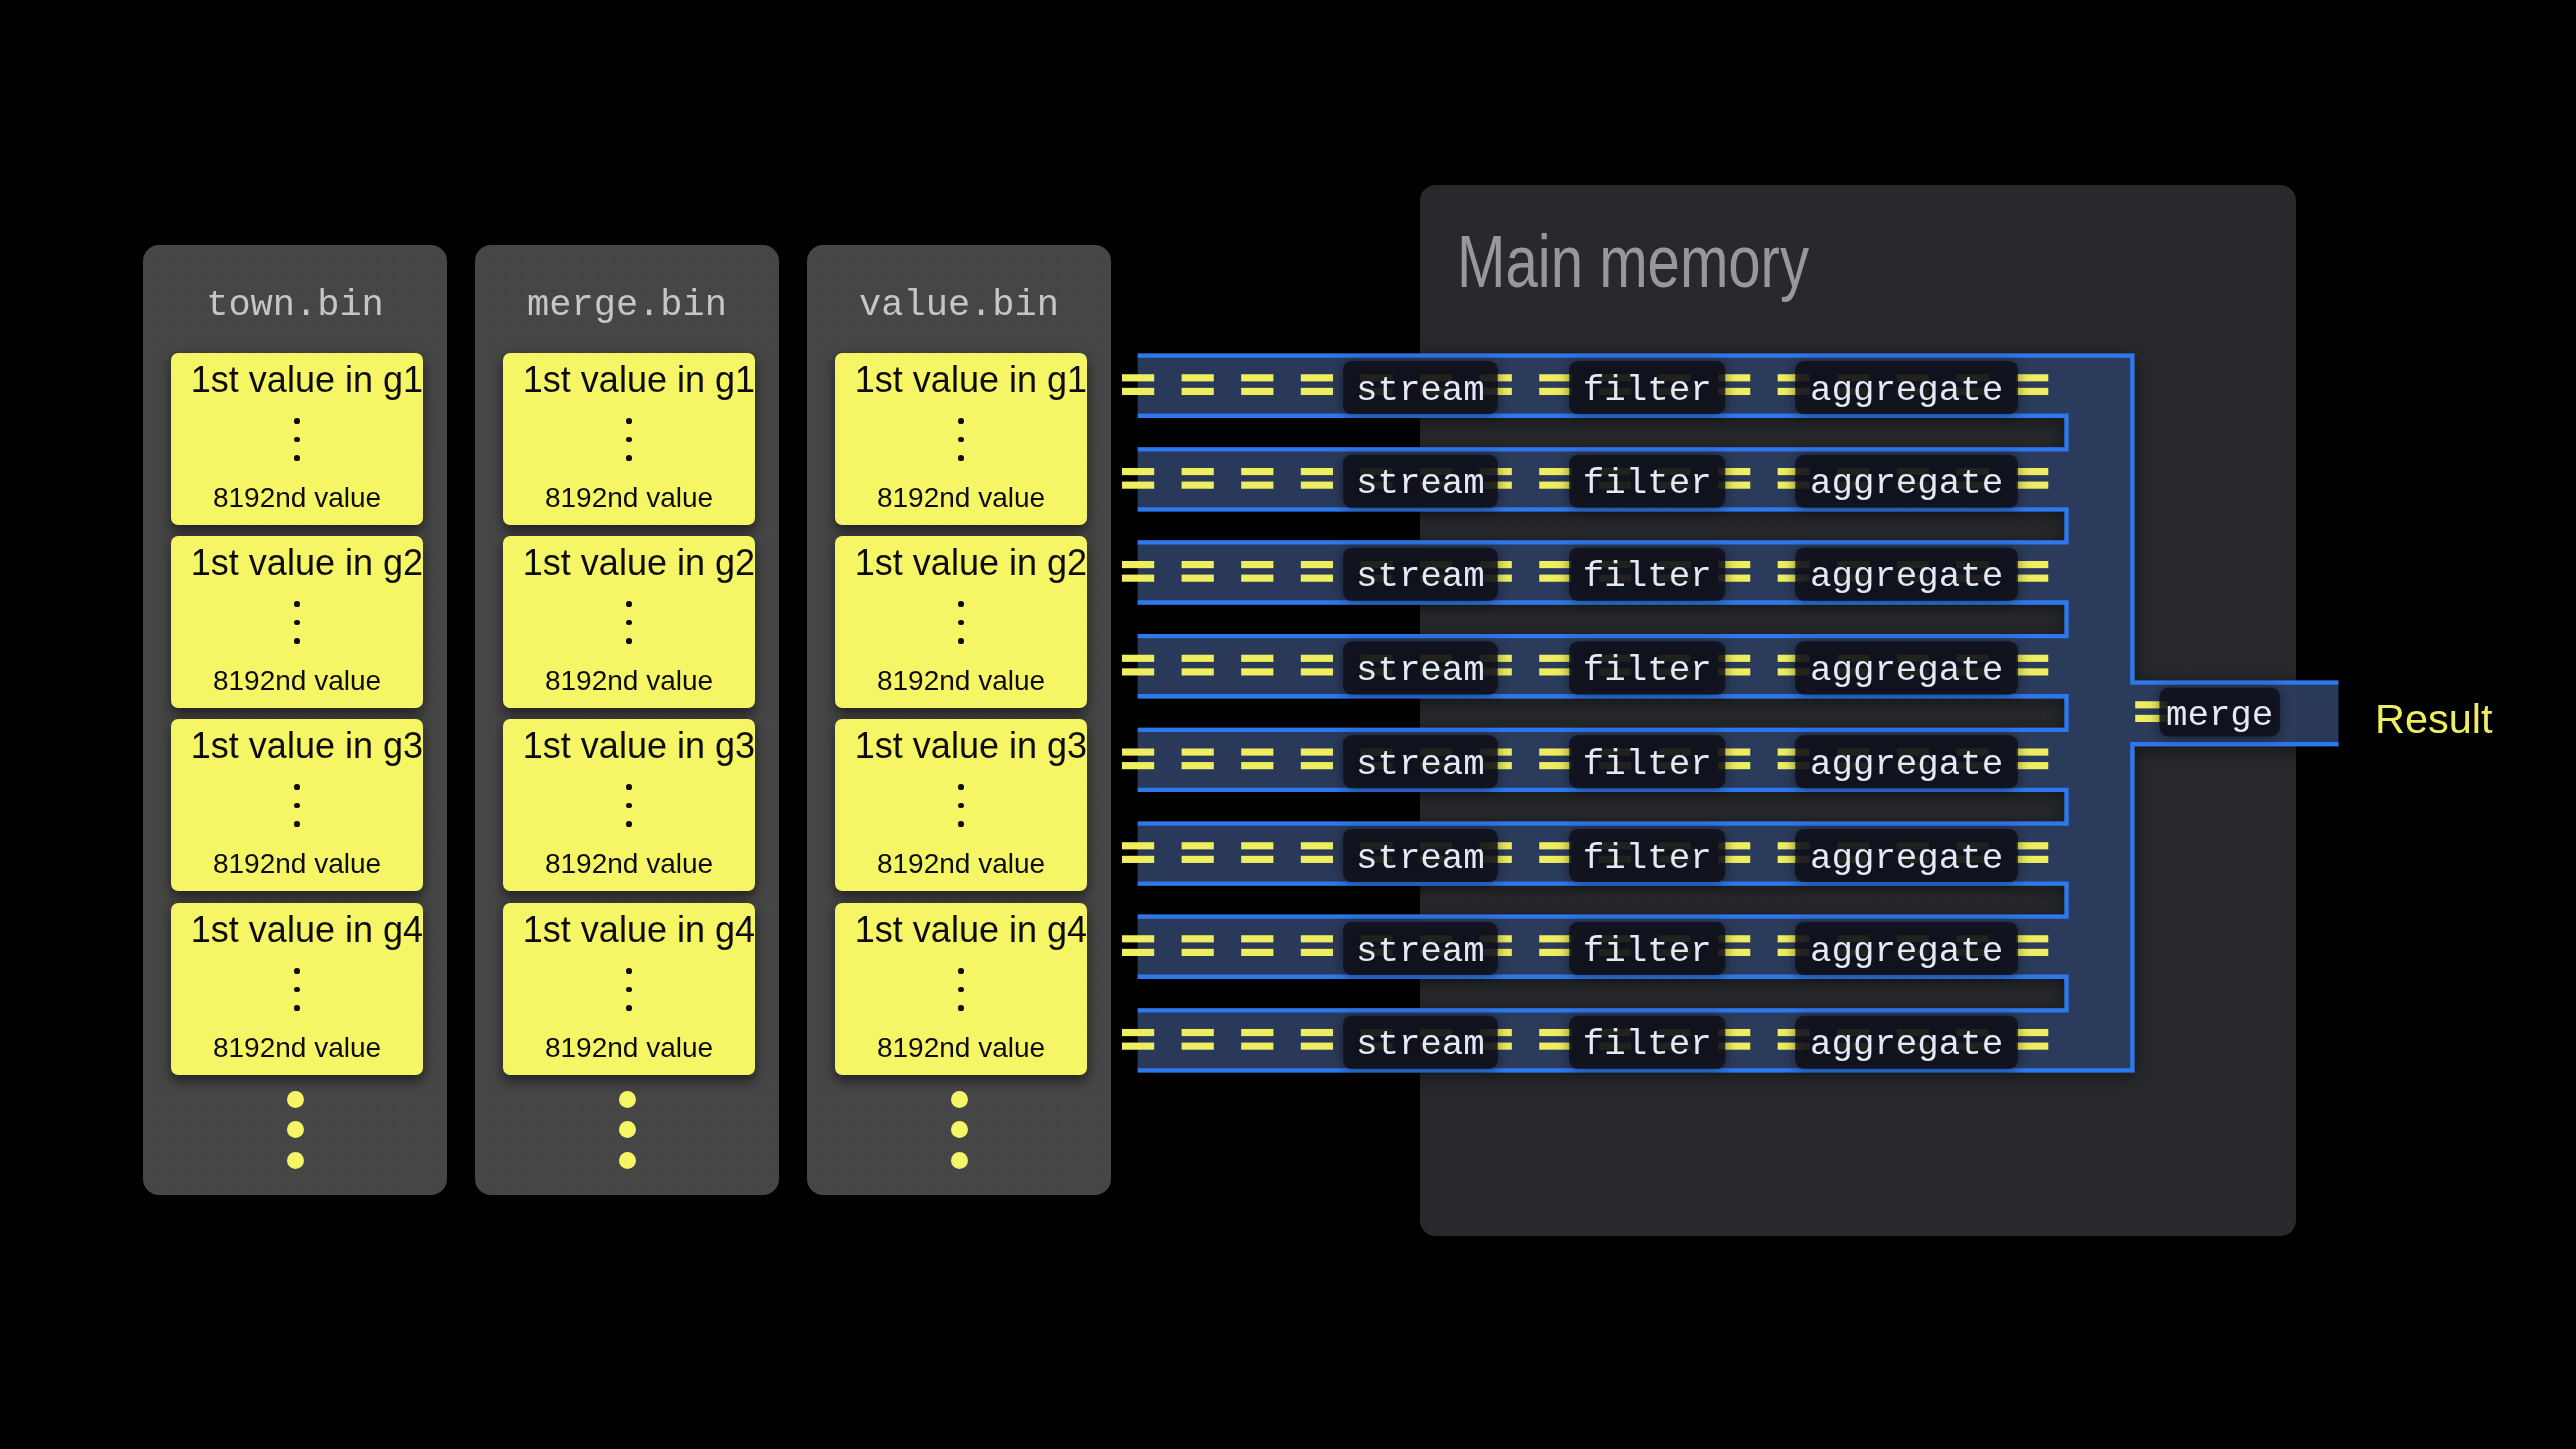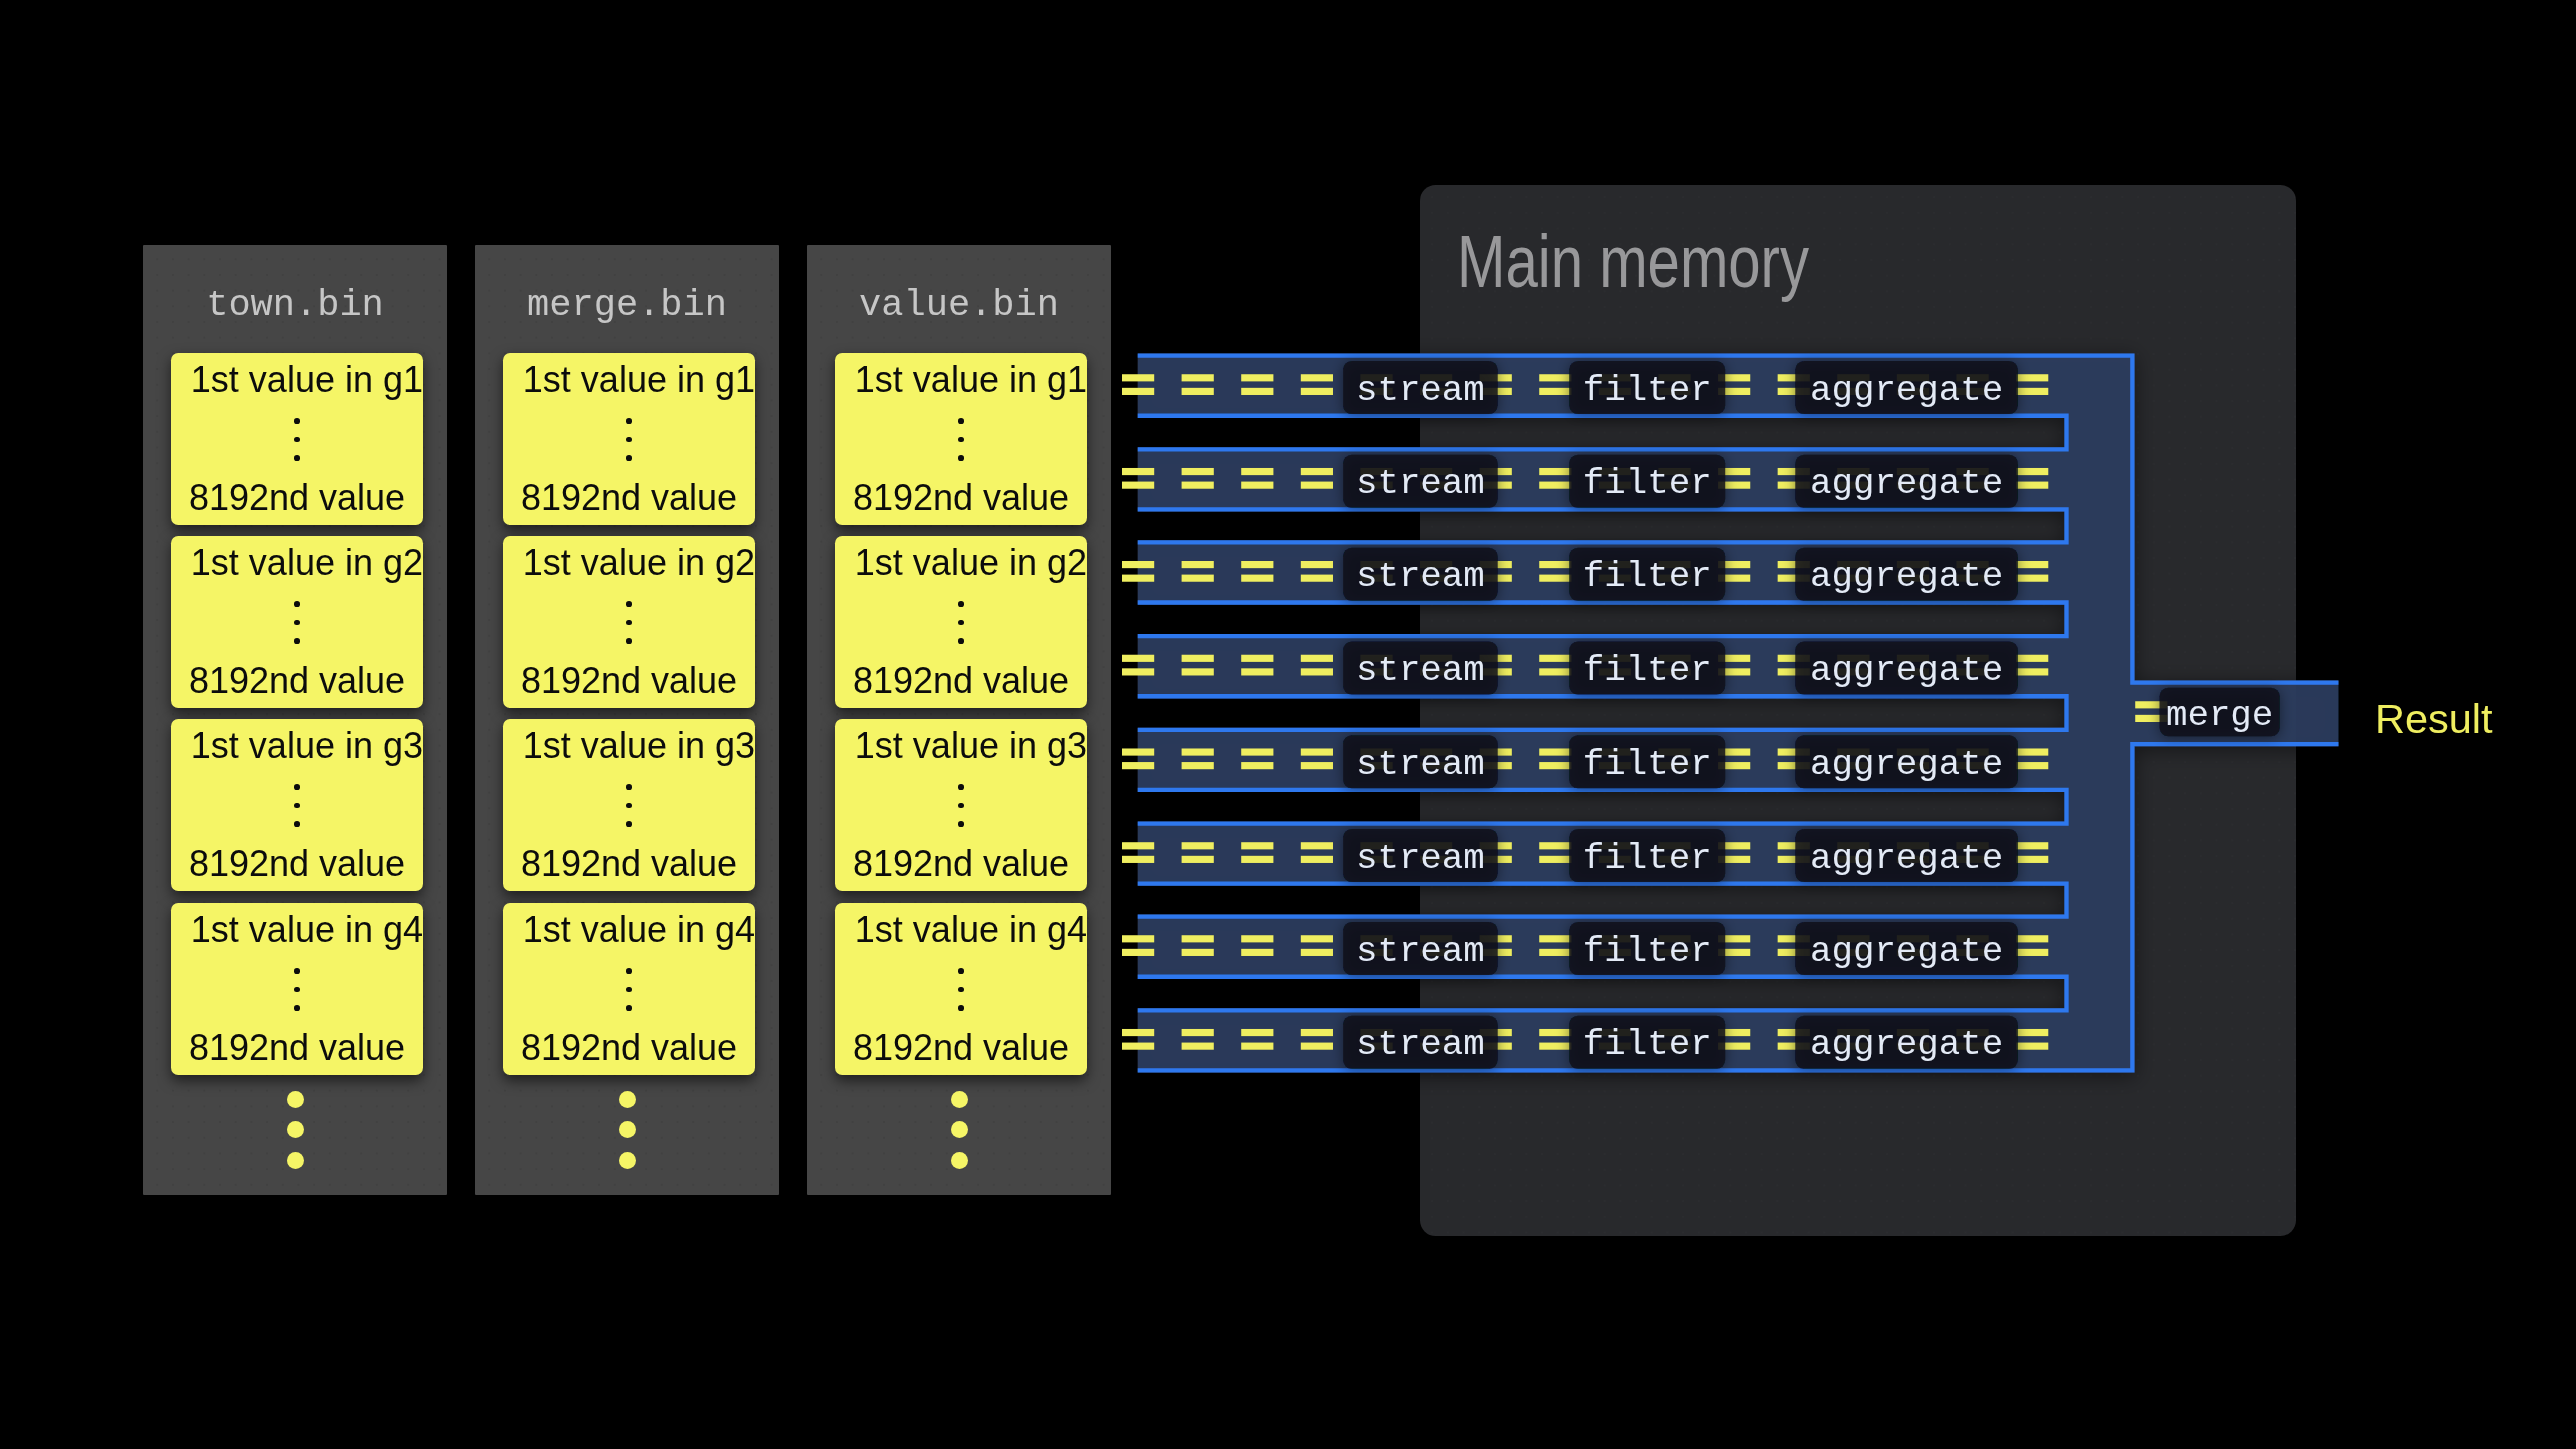--- a/index.html
+++ b/index.html
@@ -1,24 +1,24 @@
 <!DOCTYPE html>
 <html style="font-size:11.4px"><head><meta charset="utf-8">
 <style>
 html,body{margin:0;padding:0;background:#000;width:2576px;height:1449px;overflow:hidden}
 body{position:relative;font-family:"Liberation Sans",sans-serif}
 .mem{position:absolute;left:1420px;top:185px;width:876px;height:1051px;background:#28292c;border-radius:15.7px;
   background-image:radial-gradient(circle,#2b2c2f 1.4px,rgba(0,0,0,0) 1.5px);background-size:15.7px 15.7px;background-position:4.3px 4.3px}
 .memtitle{position:absolute;left:37px;top:39px;font-size:75px;line-height:75px;color:#98989a;transform:scaleX(0.775);transform-origin:0 0;white-space:nowrap}
-.panel{position:absolute;top:245px;width:304px;height:950px;background:#464646;border-radius:1px;
+.panel{position:absolute;top:245px;width:304px;height:950px;background:#464646;border-radius:16px;
   background-image:radial-gradient(circle,#414141 1.4px,rgba(0,0,0,0) 1.5px);background-size:15.7px 15.7px;background-position:6.4px 6.4px}
 .ptitle{position:absolute;left:0;width:100%;top:42px;text-align:center;font-family:"Liberation Mono",monospace;font-size:37px;line-height:37px;color:#c6c6c6}
 .ybox{position:absolute;left:28px;width:252px;height:172px;background:#f5f566;border-radius:7.2px;box-shadow:0 5.7px 13px rgba(0,0,0,0.55);color:#0c0c0c}
 .yb1{position:absolute;top:6.4px;width:100%;text-align:right;font-size:36px;line-height:42px}
-.yb2{position:absolute;bottom:6.4px;width:100%;text-align:center;font-size:36px;line-height:42px}
+.yb2{position:absolute;bottom:6.4px;width:100%;text-align:center;font-size:28px;line-height:42px}
 .ydots{position:absolute;left:0;top:52px;width:100%;text-align:center}
 .ydots span{display:block;width:5.7px;height:5.7px;border-radius:50%;background:#0c0c0c;margin:13px auto 0 auto}
 .pdots{position:absolute;left:0;top:832px;width:100%}
 .pdots span{display:block;width:17px;height:17px;border-radius:50%;background:#f5f566;margin:13.6px auto 0 auto}
 </style></head>
 <body>
 <div class="mem">
     <div class="memtitle">Main memory</div>
   </div>
 <div class="panel" style="left:143px">

